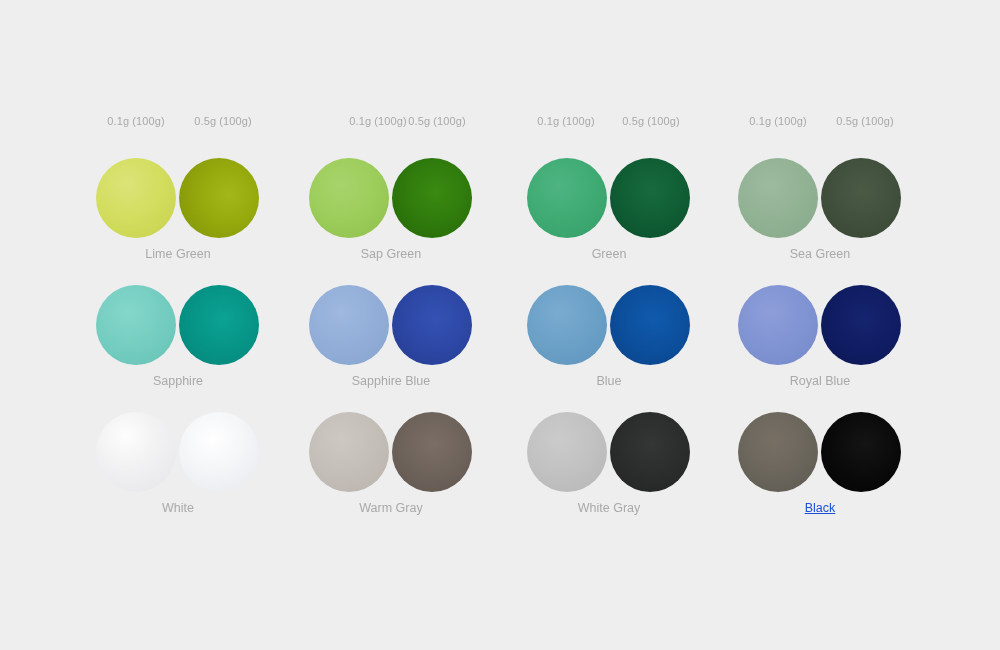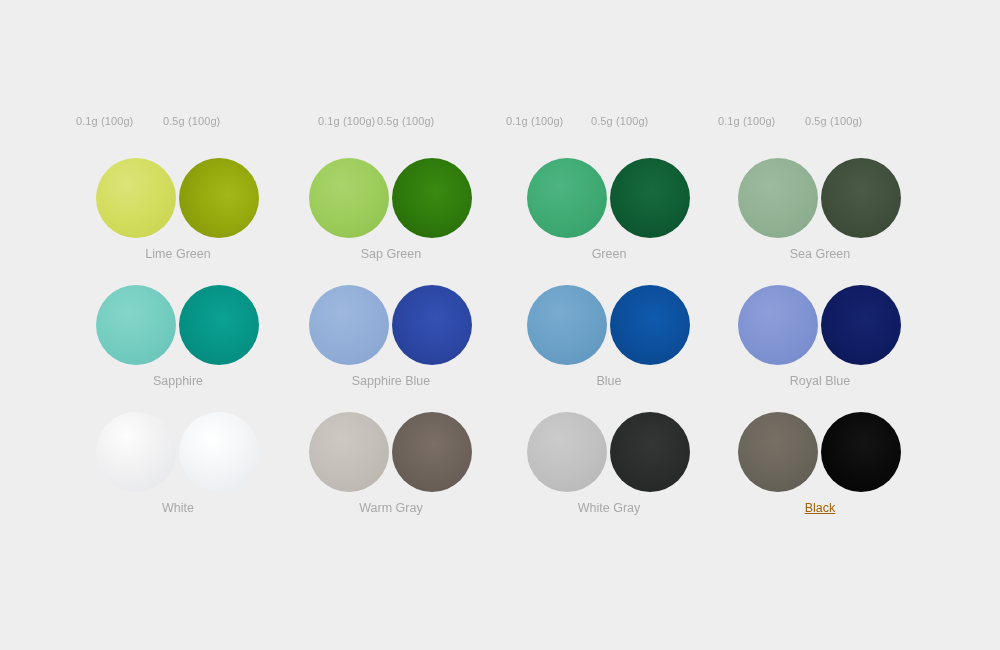--- a/index.html
+++ b/index.html
@@ -24,20 +24,21 @@
   .header-row {
     position: absolute;
     top: 115px;
     left: 0;
     width: 1000px;
     height: 16px;
   }
   .col-header {
     position: absolute;
     width: 120px;
+    text-align: center;
     font-size: 11px;
     color: #a9a9a9;
     letter-spacing: 0.1px;
     white-space: nowrap;
   }
 
   
   .grid {
     position: absolute;
     top: 155px;
@@ -175,18 +176,18 @@
             <div class="swatch light" style="background: radial-gradient(circle at 40% 34%, rgb(202, 203, 202) 0%, rgb(192, 193, 192) 50%, rgb(180, 181, 180) 100%);"></div>
             <div class="swatch dark" style="background: radial-gradient(circle at 52% 40%, rgb(52, 54, 53) 0%, rgb(43, 45, 44) 50%, rgb(34, 36, 36) 100%);"></div>
           </div>
           <div class="group-label" style="color: rgb(169, 169, 169);">White Gray</div>
         </div>
         <div class="group" style="left: 716px;">
           <div class="pair">
             <div class="swatch light" style="background: radial-gradient(circle at 45% 36%, rgb(119, 111, 100) 0%, rgb(107, 102, 92) 50%, rgb(93, 88, 79) 100%);"></div>
             <div class="swatch dark" style="background: radial-gradient(circle at 55% 40%, rgb(20, 20, 20) 0%, rgb(9, 9, 9) 55%, rgb(3, 3, 3) 100%);"></div>
           </div>
-          <div class="group-label" style="color: #a16207; text-decoration: underline;">Black</div>
+          <div class="group-label" style="color: #1d4ed8; text-decoration: underline;">Black</div>
         </div>
       </div>
   </div>
 
 </div>
 
 </body></html>

